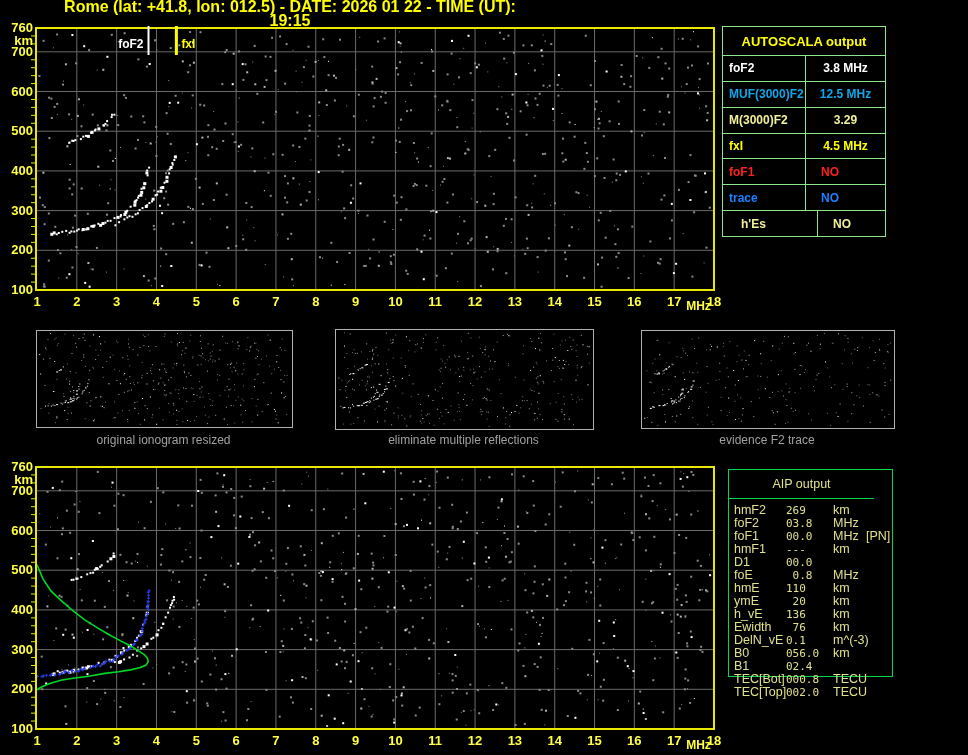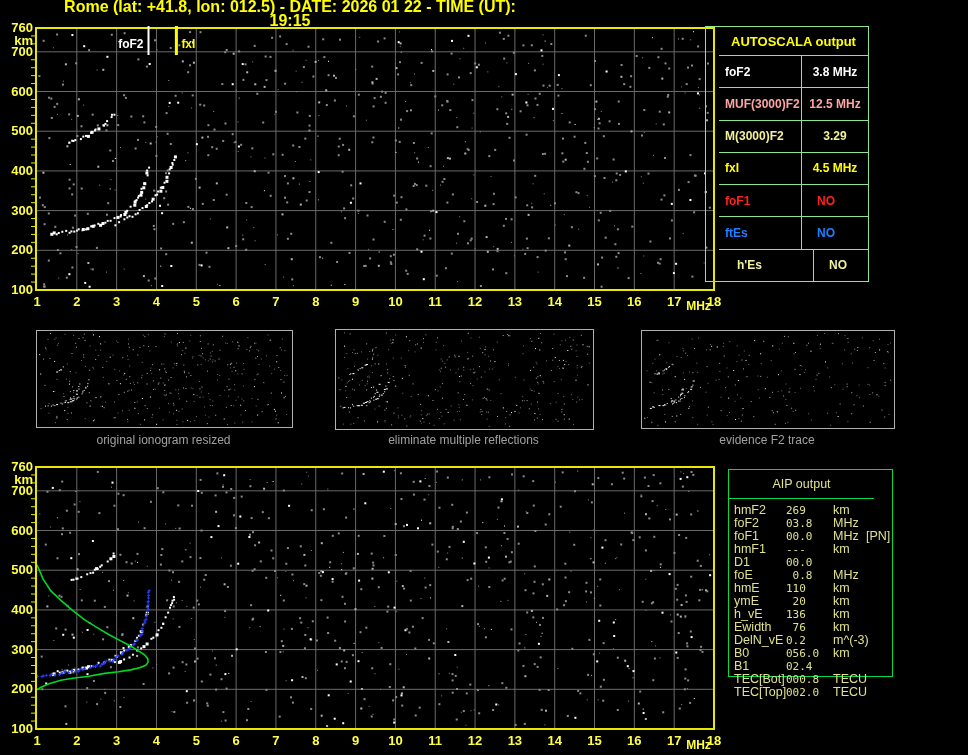--- a/index.html
+++ b/index.html
@@ -6,22 +6,22 @@
   #root{position:relative;width:968px;height:755px;background:#000;overflow:hidden;
         font-family:"Liberation Sans",sans-serif;}
   .page-title{position:absolute;left:60px;top:0;width:460px;height:14px;line-height:14px;
         text-align:center;color:#ffff00;font-size:16px;font-weight:bold;}
   svg{position:absolute;display:block;}
   svg text{font-family:"Liberation Sans",sans-serif;}
   .thumb{background:#000;border:1px solid #b0b0b0;}
   .caption{position:absolute;top:433px;height:14px;line-height:14px;text-align:center;
         color:#a0a0a0;font-size:12px;font-weight:normal;}
   
-  #autoscala{position:absolute;left:705px;top:26px;width:164px;height:256px;
-        border:1px solid #8ce68c;box-sizing:border-box;font-weight:bold;font-size:12px;padding-left:13px;}
+  #autoscala{position:absolute;left:722px;top:26px;width:164px;height:211px;
+        border:1px solid #8ce68c;box-sizing:border-box;font-weight:bold;font-size:12px;}
   #autoscala .t-title{height:28px;border-bottom:1px solid #8ce68c;display:flex;
         align-items:center;justify-content:center;color:#ffff00;font-size:13px;}
   #as-rows{display:flex;flex-direction:column;height:calc(100% - 29px);}
   .as-row{flex:1;display:flex;align-items:stretch;border-bottom:1px solid #8ce68c;}
   .as-row:last-child{border-bottom:none;margin-left:12px;}
   .as-label{flex:0 0 83px;border-right:1px solid #8ce68c;display:flex;align-items:center;
         padding-left:6px;box-sizing:border-box;}
   .as-value{flex:1;display:flex;align-items:center;justify-content:center;}
   .as-value.no{justify-content:flex-start;padding-left:15px;}
   
@@ -905,38 +905,38 @@
       <text x="181.38225" y="33" text-anchor="start" fill="#ffff00" font-size="12" font-weight="bold">fxI</text>
     </svg>
 
   <div id="autoscala">
     <div class="t-title">AUTOSCALA output</div>
     <div id="as-rows">
         <div class="as-row" style="color: rgb(255, 255, 255);">
           <span class="as-label">foF2</span>
           <span class="as-value">3.8 MHz</span>
         </div>
-        <div class="as-row" style="color: #fca5a5;">
+        <div class="as-row" style="color: #0ea5e9;">
           <span class="as-label">MUF(3000)F2</span>
           <span class="as-value">12.5 MHz</span>
         </div>
         <div class="as-row" style="color: rgb(242, 240, 154);">
           <span class="as-label">M(3000)F2</span>
           <span class="as-value">3.29</span>
         </div>
         <div class="as-row" style="color: rgb(255, 255, 0);">
           <span class="as-label">fxI</span>
           <span class="as-value">4.5 MHz</span>
         </div>
         <div class="as-row" style="color: rgb(255, 32, 32);">
           <span class="as-label">foF1</span>
           <span class="as-value no">NO</span>
         </div>
         <div class="as-row" style="color: rgb(30, 127, 255);">
-          <span class="as-label">ftEs</span>
+          <span class="as-label">trace</span>
           <span class="as-value no">NO</span>
         </div>
         <div class="as-row" style="color: rgb(242, 240, 154);">
           <span class="as-label">h'Es</span>
           <span class="as-value no">NO</span>
         </div>
       </div>
   </div>
 
   <svg id="thumb1" class="thumb" style="left:36px;top:330px;" width="255" height="96">
@@ -3050,21 +3050,21 @@
           <span class="aip-value">136</span>
           <span class="aip-unit">km</span>
         </div>
         <div class="aip-row" style="top: 151px;">
           <span class="aip-label">Ewidth</span>
           <span class="aip-value"> 76</span>
           <span class="aip-unit">km</span>
         </div>
         <div class="aip-row" style="top: 164px;">
           <span class="aip-label">DelN_vE</span>
-          <span class="aip-value">0.2</span>
+          <span class="aip-value">0.1</span>
           <span class="aip-unit">m^(-3)</span>
         </div>
         <div class="aip-row" style="top: 177px;">
           <span class="aip-label">B0</span>
           <span class="aip-value">056.0</span>
           <span class="aip-unit">km</span>
         </div>
         <div class="aip-row" style="top: 190px;">
           <span class="aip-label">B1</span>
           <span class="aip-value">02.4</span>

